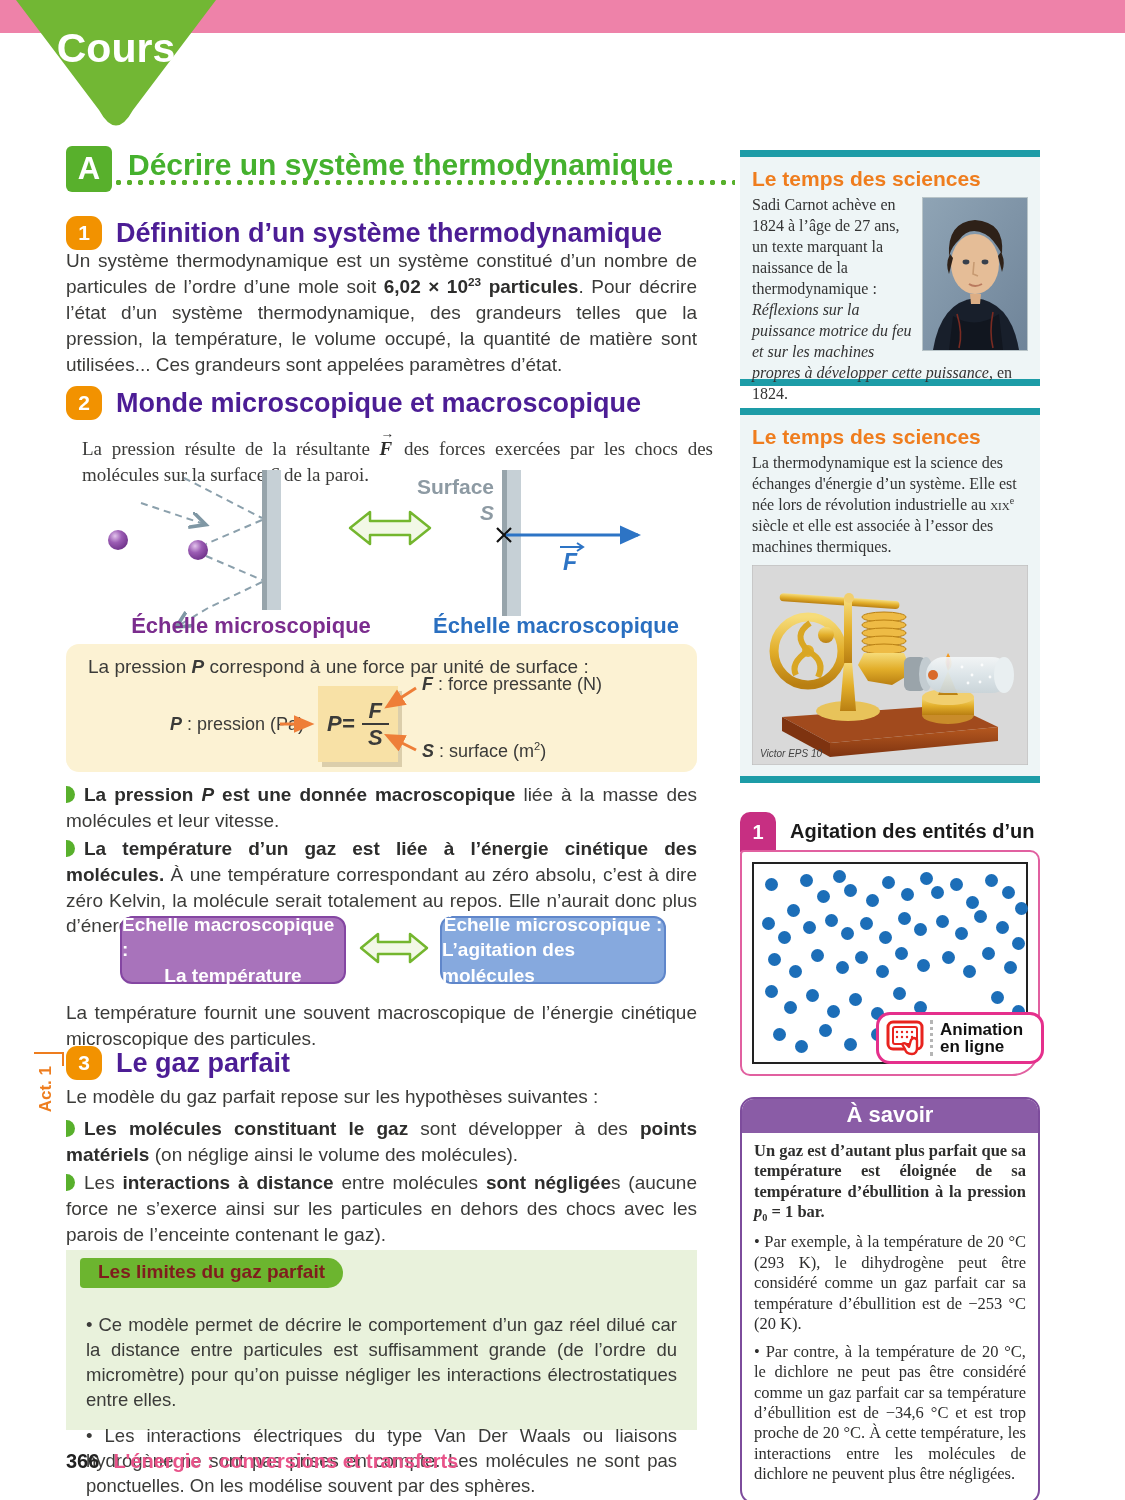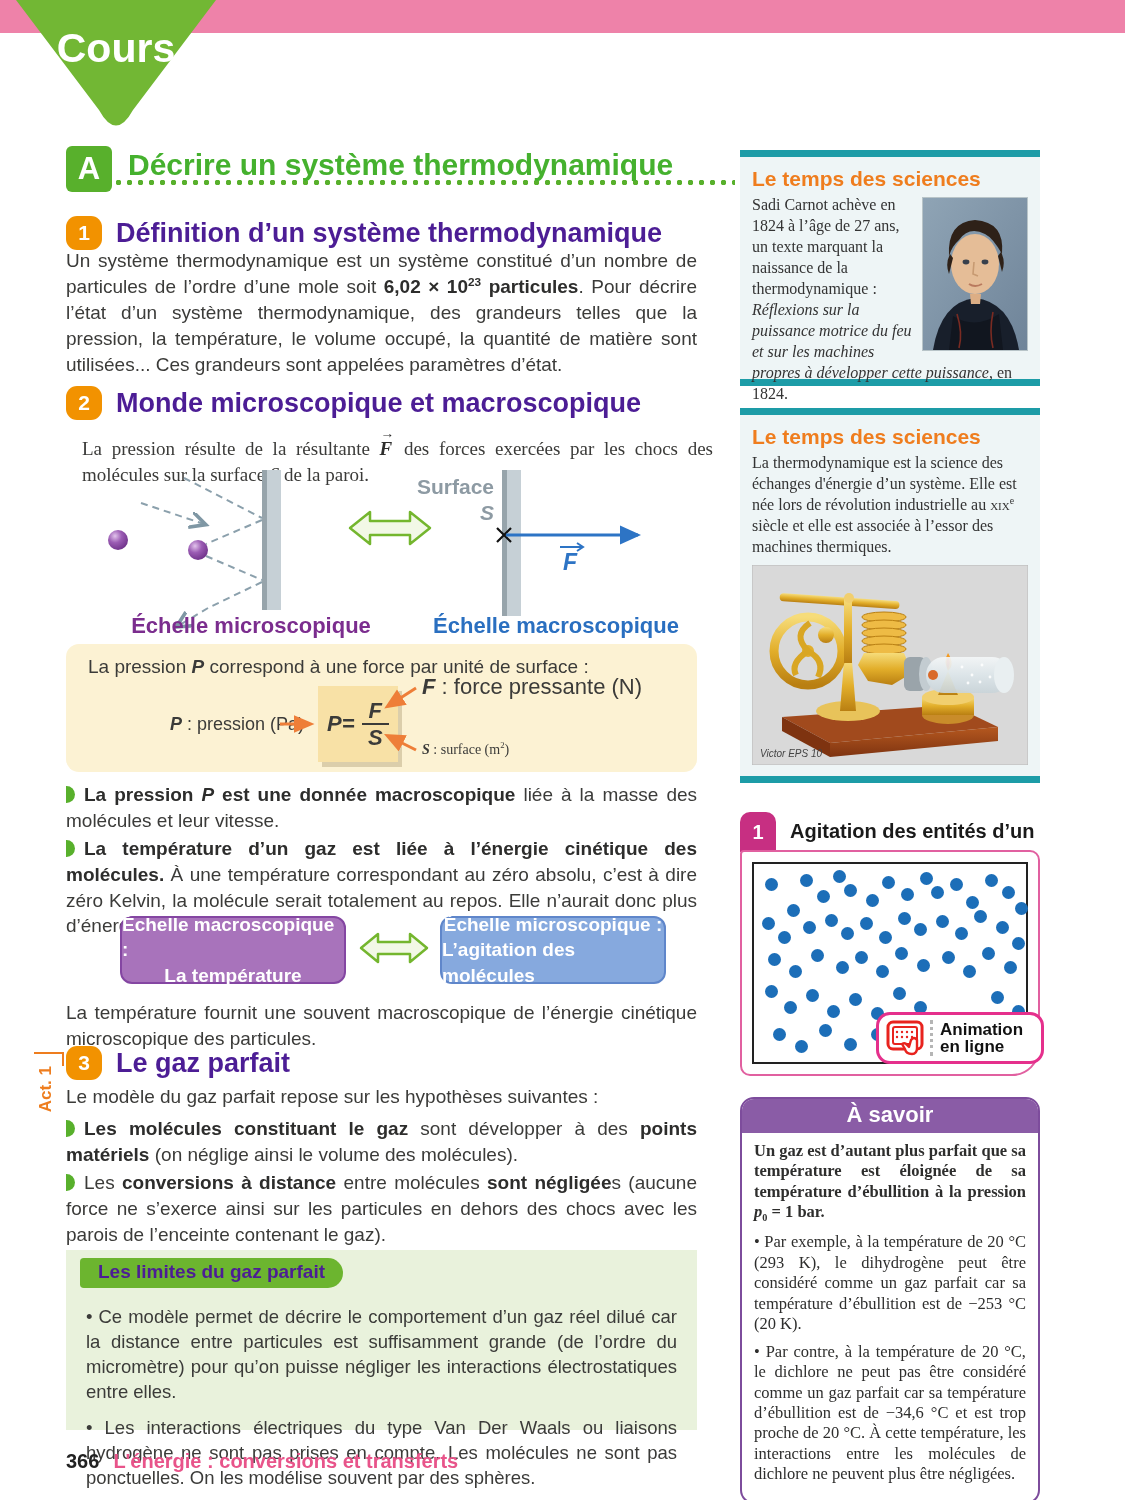--- a/index.html
+++ b/index.html
@@ -43,41 +43,41 @@
   
   .ybox{background:#fcf2d3;height:128px;}
   .fb-lead{position:absolute;left:22px;top:12px;font-size:19px;}
   .eqbox{position:absolute;left:252px;top:42px;width:80px;height:76px;background:#f8e1a6;
      box-shadow:4px 5px 0 rgba(120,100,50,.25);display:flex;align-items:center;justify-content:center;
      font-weight:bold;font-style:italic;font-size:22px;color:#3b3b39;}
   .frac{display:inline-block;text-align:center;margin-left:7px;line-height:1.05;}
   .frac .num{display:block;border-bottom:2.3px solid #3b3b39;padding:0 7px 1px;}
   .frac .den{display:block;padding-top:1px;}
   .fb-p{position:absolute;left:0;top:70px;width:238px;text-align:right;font-size:18px;}
-  .fb-f{position:absolute;left:356px;top:30px;font-size:22px;}
-  .fb-s{position:absolute;left:356px;top:96px;font-size:14px;font-family:Liberation Serif, serif;}
+  .fb-f{position:absolute;left:356px;top:30px;font-size:18px;}
+  .fb-s{position:absolute;left:356px;top:96px;font-size:18px;}
   .symb{font-weight:bold;font-style:italic;}
 
   
   .scalebox{height:64px;border-radius:12px;color:#fff;font-weight:bold;font-size:19px;
      display:flex;flex-direction:column;align-items:center;justify-content:center;line-height:1.35;}
   .sc-purple{background:#a873bb;border:2.5px solid #8446a2;}
   .sc-blue{background:#86a9de;border:2.5px solid #5f86ca;}
 
   .docref{color:#d4006e;font-weight:bold;}
 
   
   .actline{left:34px;top:1052px;width:28px;height:12px;border-top:2.5px solid #ee7d1e;border-right:2.5px solid #ee7d1e;}
   .acttxt{left:36px;top:1066px;color:#ee7d1e;font-weight:bold;font-size:17px;
      writing-mode:vertical-rl;transform:rotate(180deg);}
 
   
   .limits{background:#e9f2dc;padding:10px 20px 12px;box-sizing:border-box;}
-  .limpill{display:inline-block;background:#6cb52f;color:#4c1d95;font-weight:bold;font-size:19px;
-     padding:3px 18px 5px;border-radius:4px 16px 16px 4px;margin:-2px 0 16px -6px;}
+  .limpill{display:inline-block;background:#6cb52f;color:#7f1d1d;font-weight:bold;font-size:19px;
+     padding:3px 18px 5px;border-radius:4px 16px 16px 4px;margin:-2px 0 24px -6px;}
   .limits p{margin:0 0 10px;}
 
   
   .col-r{left:740px;width:300px;}
   .scibox{background:#eef5f6;border-top:7px solid #1d9ca7;border-bottom:7px solid #1d9ca7;
      box-sizing:border-box;padding:8px 12px;}
   .scititle{color:#ef7d1e;font-weight:bold;font-size:21px;margin:2px 0 4px;}
   .scitext{font-family:"Liberation Serif",serif;font-size:16px;line-height:1.31;color:#333;}
   .portrait{float:right;margin:2px 0 4px 8px;border:1px solid #b8c4c8;}
   .smallcaps{font-variant:small-caps;}
@@ -233,21 +233,21 @@
   <p class="abs col-l body j" style="top:1000px;margin:0;">La température fournit une souvent macroscopique de l’énergie cinétique microscopique des particules.</p>
 
   <div class="abs actline"></div>
   <div class="abs acttxt">Act. 1</div>
   <div class="abs col-l sechead" style="top:1046px;">
     <span class="secnum">3</span>
     <span class="sectitle">Le gaz parfait</span>
   </div>
   <p class="abs col-l body" style="top:1084px;margin:0;">Le modèle du gaz parfait repose sur les hypothèses suivantes :</p>
   <p class="abs col-l body j" style="top:1116px;margin:0;"><span class="gbul"></span><b>Les molécules constituant le gaz</b><span> sont développer à des </span><b>points matériels</b><span> (on néglige ainsi le volume des molécules).</span></p>
-  <p class="abs col-l body j" style="top:1170px;margin:0;"><span class="gbul"></span><span>Les </span><b>conversions à distance</b><span> entre molécules </span><b>sont négligée</b><span>s (aucune force ne s’exerce ainsi sur les particules en dehors des chocs avec les parois de l’enceinte contenant le gaz).</span></p>
+  <p class="abs col-l body j" style="top:1170px;margin:0;"><span class="gbul"></span><span>Les </span><b>interactions à distance</b><span> entre molécules </span><b>sont négligée</b><span>s (aucune force ne s’exerce ainsi sur les particules en dehors des chocs avec les parois de l’enceinte contenant le gaz).</span></p>
 
   <div class="abs col-l limits" style="top:1250px;height:180px;">
     <span class="limpill">Les limites du gaz parfait</span>
     <p class="body j" style="font-size:18.5px;">• Ce modèle permet de décrire le comportement d’un gaz réel dilué car la distance entre particules est suffisamment grande (de l’ordre du micromètre) pour qu’on puisse négliger les interactions électrostatiques entre elles.</p>
     <p class="body j" style="font-size:18.5px;">• Les interactions électriques du type Van Der Waals ou liaisons hydrogène ne sont pas prises en compte. Les molécules ne sont pas ponctuelles. On les modélise souvent par des sphères.</p>
   </div>
 
   <div class="abs" style="left:66px;top:1450px;">
     <span class="footer-page">366</span><span class="footer-ch">L'énergie : conversions et transferts</span>
   </div>

